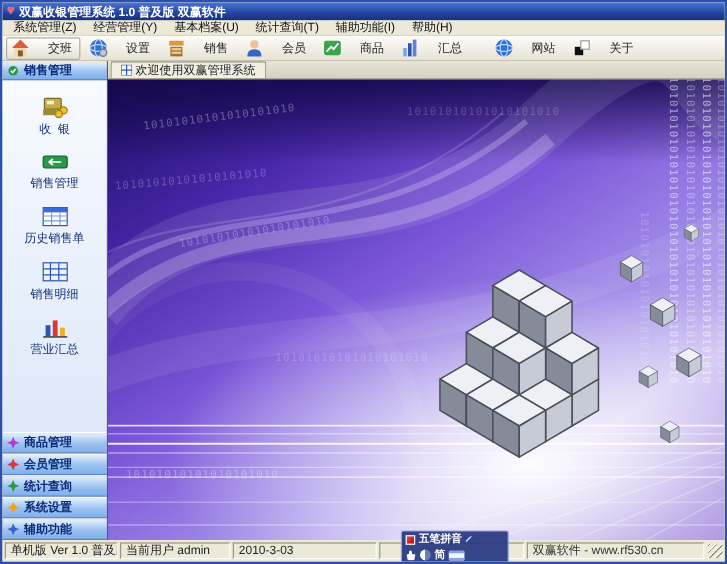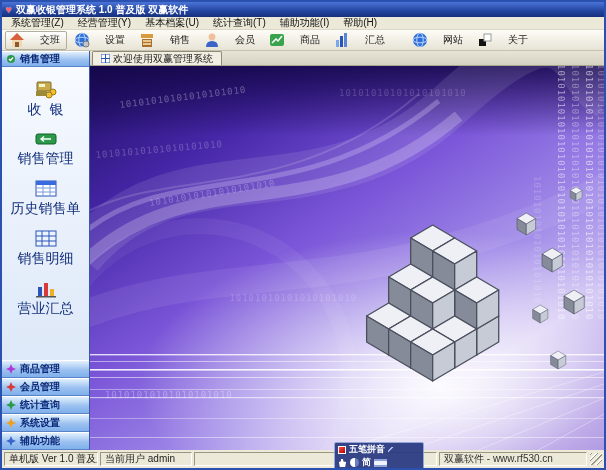--- a/index.html
+++ b/index.html
@@ -35,21 +35,21 @@
              border-right:1px solid #3a5aa8; background:#a3a3a3; }
   .grp-bar { height:16px; flex:0 0 16px; display:flex; align-items:center; gap:4px;
              padding-left:4px; font-size:10px; font-weight:bold; color:#0a2a7a;
              background:linear-gradient(#e2f0fd,#9cc1f0 55%,#7fb0ec);
              border-top:1px solid #fff; border-bottom:1px solid #5a82c6; }
   .grp-bottom { height:18px; flex:0 0 18px; }
   .side-items { flex:1; overflow:hidden; display:flex; flex-direction:column; align-items:center;
                 padding-top:7px; background:linear-gradient(#f7faff,#dde8f8); }
   .side-item { display:flex; flex-direction:column; align-items:center; gap:2px;
                width:100%; padding:5px 0 6px; cursor:pointer; }
-  .side-item .lbl { font-size:14px; color:#14307c; white-space:pre; }
+  .side-item .lbl { font-size:10px; color:#14307c; white-space:pre; }
 
   
   .main { flex:1; display:flex; flex-direction:column; min-width:0; }
   .tabbar { height:15px; background:linear-gradient(#e8e4d6,#d6d2c2);
             display:flex; align-items:flex-end; padding-left:2px;
             border-bottom:1px solid #aaa692; }
   .tab { height:14px; display:flex; align-items:center; gap:3px; padding:0 8px;
          font-size:10px; color:#222; background:#f2efe2;
          border:1px solid #918c78; border-bottom:none; border-radius:2px 2px 0 0; }
   .canvas { flex:1; position:relative; overflow:hidden; }
@@ -372,20 +372,23 @@
     </div>
   </div>
 
   <div class="statusbar">
     <div class="spanel sp1">
         <span>单机版 Ver 1.0 普及版</span>
       </div>
     <div class="spanel sp2">
         <span>当前用户 admin</span>
       </div>
+    <div class="spanel sp3">
+        <span>2010-3-03</span>
+      </div>
     <div class="spanel spfill"></div>
     <div class="spanel spv">
         <span>双赢软件 - www.rf530.cn</span>
       </div>
     <div class="grip"></div>
   </div>
 
   <div class="ime">
     <div class="ime-row">
       <span class="ime-logo"></span>

